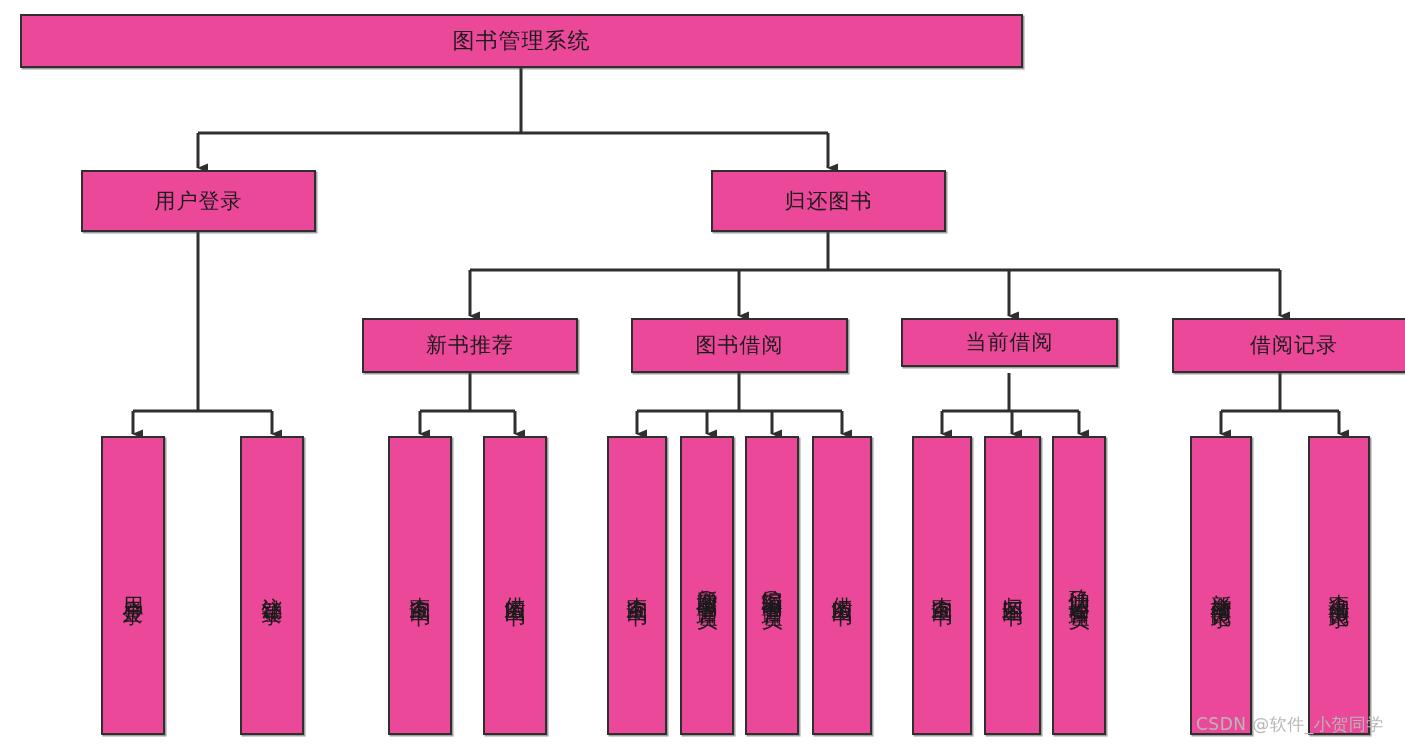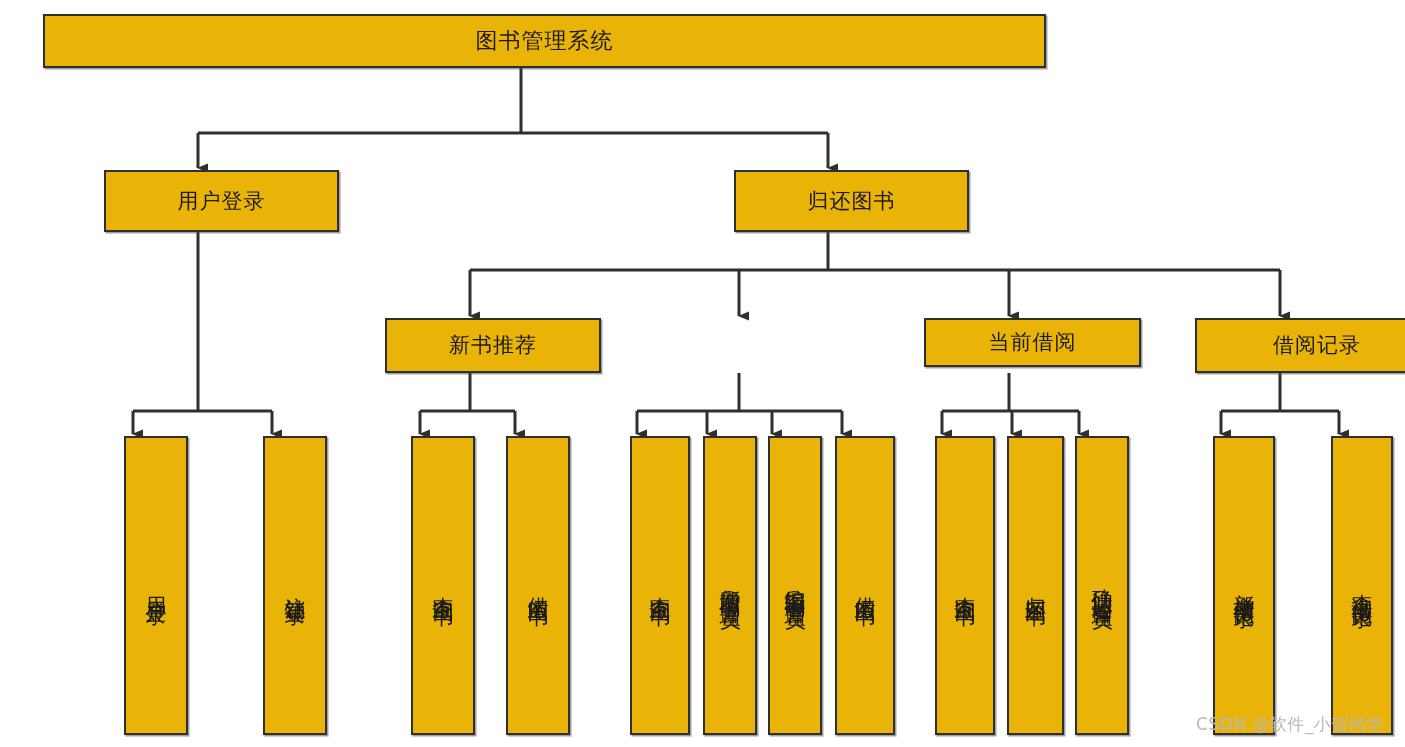--- a/index.html
+++ b/index.html
@@ -23,27 +23,26 @@
     position: absolute;
     left: 0;
     top: 0;
     width: 1405px;
     height: 747px;
   }
   .node {
     position: absolute;
     box-sizing: border-box;
     border: 2px solid #2f2f2f;
-    background: #eab308;
+    background: #ec4899;
     display: flex;
     align-items: center;
     justify-content: center;
     color: #1a1a1a;
     box-shadow: 1.5px 1.5px 0 rgba(80,80,80,0.55);
-    margin-left: 23px;
   }
   .node .label {
     display: block;
     text-align: center;
     line-height: 1.18;
     letter-spacing: 1px;
     white-space: nowrap;
   }
   .node.horizontal .label {
     font-size: 21px;
@@ -126,20 +125,23 @@
   <div class="node horizontal" style="left: 81px; top: 170px; width: 235px; height: 62px;">
     <span class="label">用户登录</span>
   </div>
   <div class="node horizontal" style="left: 711px; top: 170px; width: 235px; height: 62px;">
     <span class="label">归还图书</span>
   </div>
 
   <div class="node horizontal" style="left: 362px; top: 318px; width: 216px; height: 55px;">
     <span class="label">新书推荐</span>
   </div>
+  <div class="node horizontal" style="left: 631px; top: 318px; width: 217px; height: 55px;">
+    <span class="label">图书借阅</span>
+  </div>
   <div class="node horizontal" style="left: 901px; top: 318px; width: 217px; height: 49px;">
     <span class="label">当前借阅</span>
   </div>
   <div class="node horizontal" style="left: 1172px; top: 318px; width: 244px; height: 55px;">
     <span class="label">借阅记录</span>
   </div>
 
   <div class="node vertical" style="left: 101px; top: 436px; width: 64px; height: 299px;">
     <span class="label">用户登录</span>
   </div>

